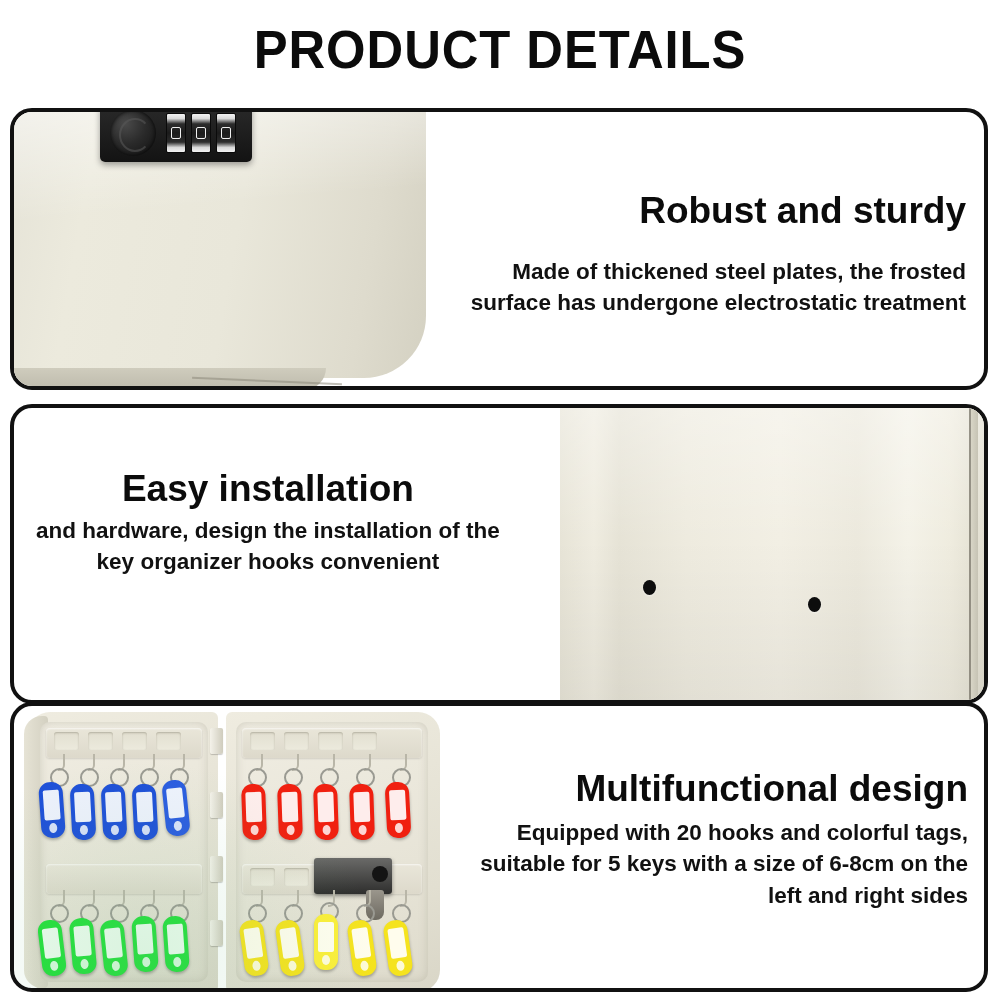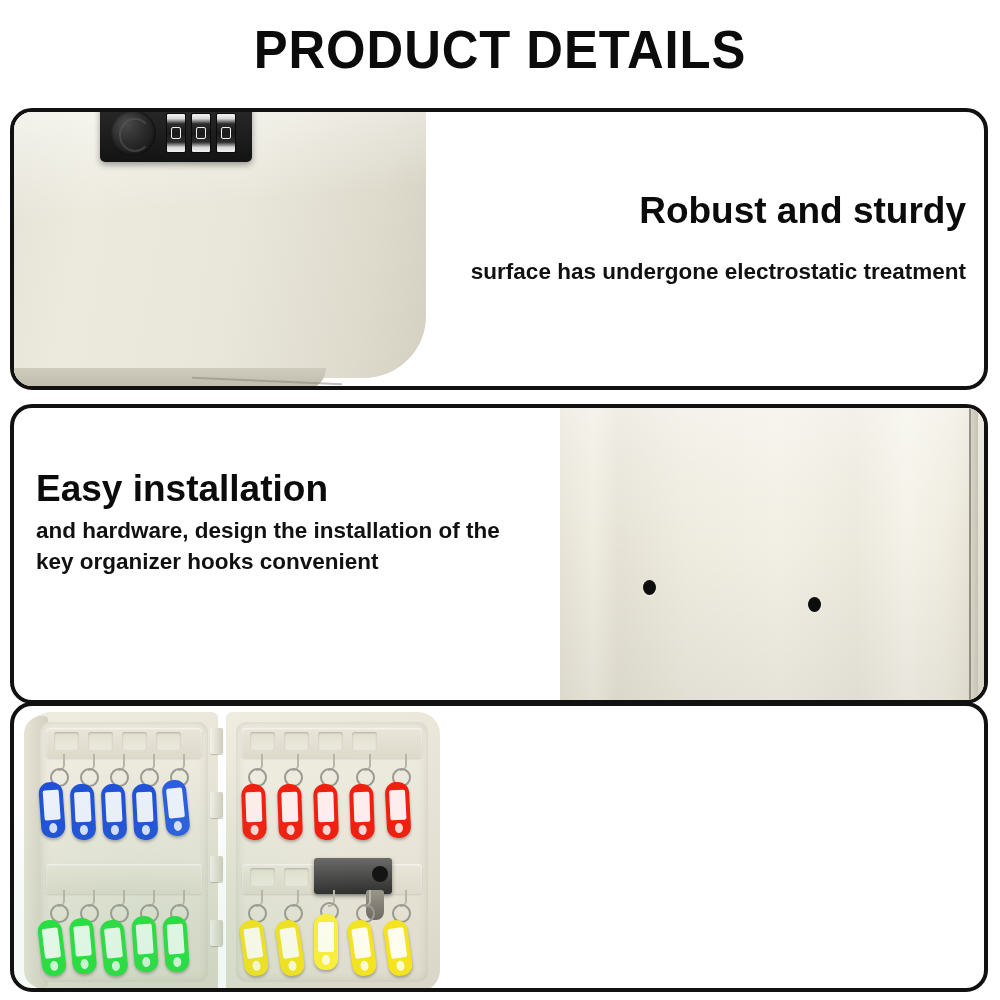--- a/index.html
+++ b/index.html
@@ -36,21 +36,21 @@
     font-size:36px; font-weight:bold; color:#0b0b0b;
     line-height:1.12; white-space:nowrap;
   }
   .bodyline {
     font-size:22.5px; font-weight:bold; color:#111;
     line-height:1.38; white-space:nowrap;
   }
 
   #t1 { right:18px; top:78px; text-align:right; }
   #t1 .headline { font-size:37px; margin-bottom:25px; }
-  #t2 { left:22px; top:60px; text-align:left; }
+  #t2 { left:22px; top:60px; text-align:center; }
   #t2 .headline { font-size:37px; margin-bottom:6px; }
   #t3 { right:16px; top:62px; text-align:right; }
   #t3 .headline { font-size:37px; margin-bottom:8px; }
 
   
   #photo1 { left:0; width:436px; }
   .box1-body {
     position:absolute; left:-18px; top:-6px; width:430px; height:272px;
     background:linear-gradient(100deg,#e4e2d6 0%,#eceadd 22%,#e9e7da 55%,#dedbcd 84%,#d4d1c2 100%);
     border-bottom-right-radius:62px;
@@ -234,20 +234,21 @@
           </div>
         <div class="dial">
             <span></span>
           </div>
       </div>
     </div>
   </div>
 
   <div class="textblock" id="t1">
     <div class="headline">Robust and sturdy</div>
+    <div class="bodyline">Made of thickened steel plates, the frosted</div>
     <div class="bodyline">surface has undergone electrostatic treatment</div>
   </div>
 </div>
 
 <div class="panel" id="panel2">
 
   <div class="textblock" id="t2">
     <div class="headline">Easy installation</div>
     <div class="bodyline">and hardware, design the installation of the</div>
     <div class="bodyline">key organizer hooks convenient</div>
@@ -422,13 +423,19 @@
         </div>
       <div class="tag" style="left:372px; top:214px; background:#f5e31e; transform:rotate(-8deg)">
           <div class="win"></div>
           <div class="hole"></div>
         </div>
 
       <div class="shadow-left"></div>
     </div>
   </div>
 
+  <div class="textblock" id="t3">
+    <div class="headline">Multifunctional design</div>
+    <div class="bodyline">Equipped with 20 hooks and colorful tags,</div>
+    <div class="bodyline">suitable for 5 keys with a size of 6-8cm on the</div>
+    <div class="bodyline">left and right sides</div>
+  </div>
 </div>
 
 </body></html>

